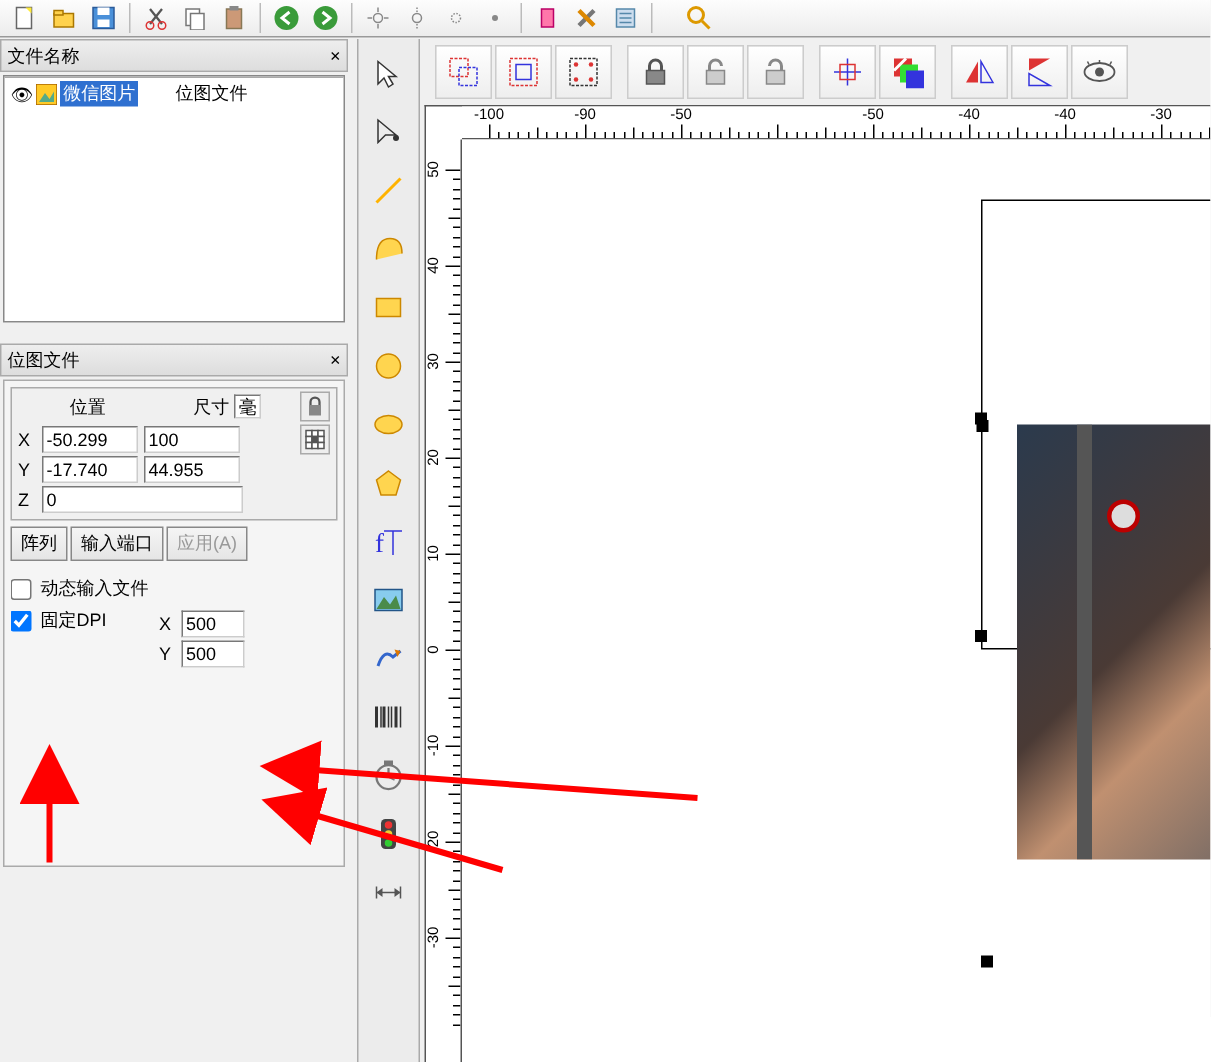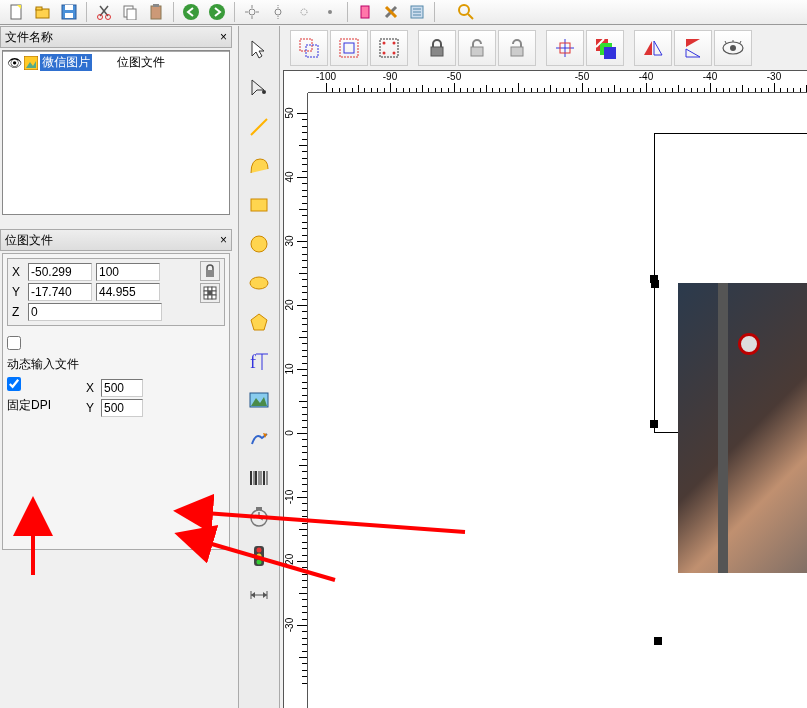--- a/index.html
+++ b/index.html
@@ -178,21 +178,21 @@
   background:#fff;
 }
 .file-path-row .browse {
   width:26px; height:20px;
   border:1px solid #888;
   background:#eee;
   font-size:12px;
   cursor:pointer;
 }
 
-.chk-row { display:flex; align-items:flex-start; gap:6px; margin:4px 0;flex-direction:column; }
+.chk-row { display:flex; align-items:center; gap:6px; margin:4px 0; }
 .chk-row input[type=checkbox]{ width:14px; height:14px; }
 
 .dpi-row { display:flex; align-items:center; gap:6px; margin:2px 0; }
 .dpi-row .xy-lbl { width:10px; text-align:center; margin-left:30px;}
 .dpi-row input {
   width:42px; height:18px;
   font-size:12px;
   border:1px inset #ccc;
   background:#fff;
   padding:0 2px;
@@ -566,20 +566,24 @@
   <div style="height:12px"></div>
 
   <div class="panel-hdr">
     <span>位图文件</span>
     <span class="close-x">×</span>
   </div>
   <div class="prop-panel">
     <div class="pos-box">
       <div style="display:flex">
         <div style="flex:1">
+          <div class="hdr-row">
+            <div class="hdr">位置</div>
+            <div class="hdr"><span>尺寸</span> <span style="background:#fff;border:1px inset #ccc;padding:0 2px">毫</span></div>
+          </div>
           <div class="row">
             <span class="lbl">X</span>
             <input value="-50.299" style="">
             <input value="100" style="">
           </div>
           <div class="row">
             <span class="lbl">Y</span>
             <input value="-17.740" style="">
             <input value="44.955" style="">
           </div>
@@ -605,20 +609,25 @@
                 <rect x="9" y="5" width="4" height="4" fill="#fff" stroke="#555"></rect>
                 <rect x="1" y="9" width="4" height="4" fill="#fff" stroke="#555"></rect>
                 <rect x="5" y="9" width="4" height="4" fill="#fff" stroke="#555"></rect>
                 <rect x="9" y="9" width="4" height="4" fill="#fff" stroke="#555"></rect>
               </svg>
             </div>
         </div>
       </div>
     </div>
 
+    <div class="btn-row">
+      <button class="btn">阵列</button>
+      <button class="btn">输入端口</button>
+      <button class="btn disabled">应用(A)</button>
+    </div>
 
     <div class="file-section">
       <div class="chk-row">
         <input type="checkbox" style="">
         <span>动态输入文件</span>
       </div>
       <div class="dpi-main">
         <div class="chk-row" style="margin:0">
           <input type="checkbox" checked="" style="">
           <span>固定DPI</span>

